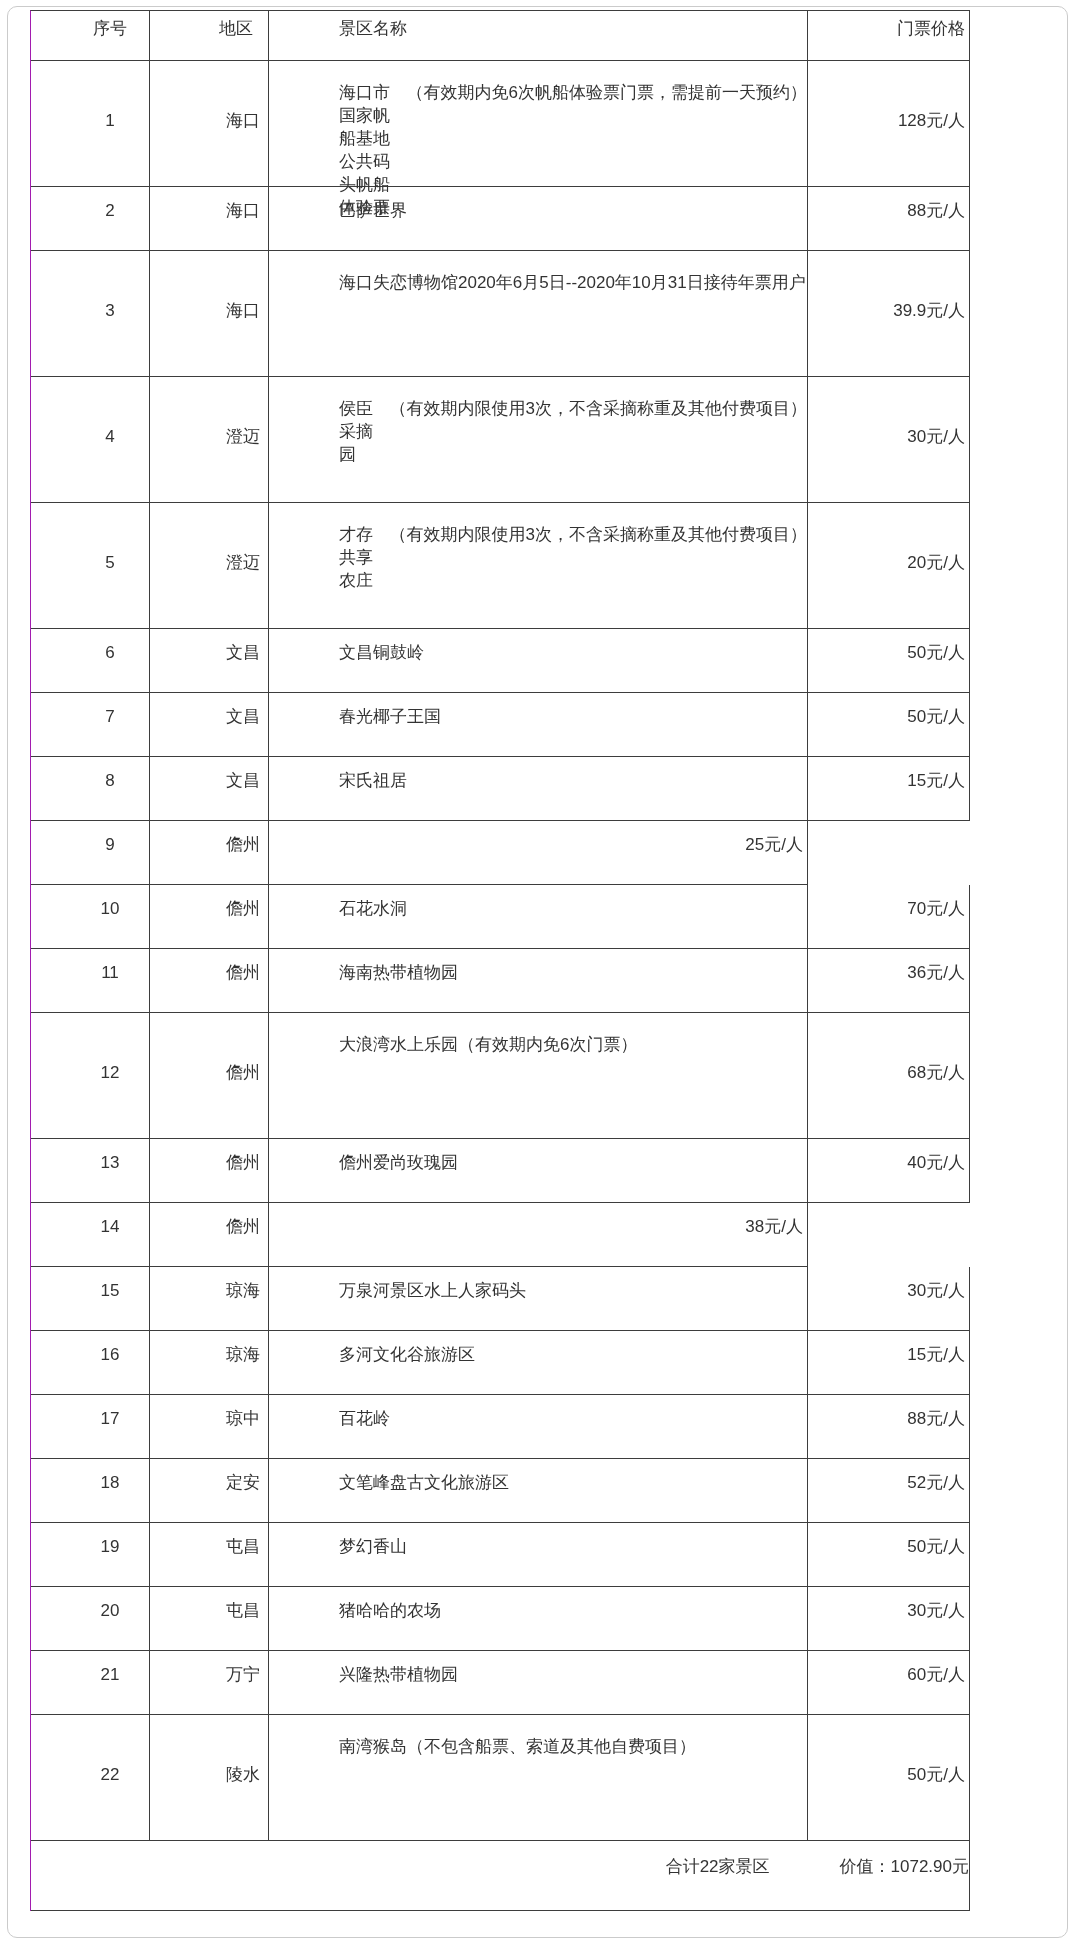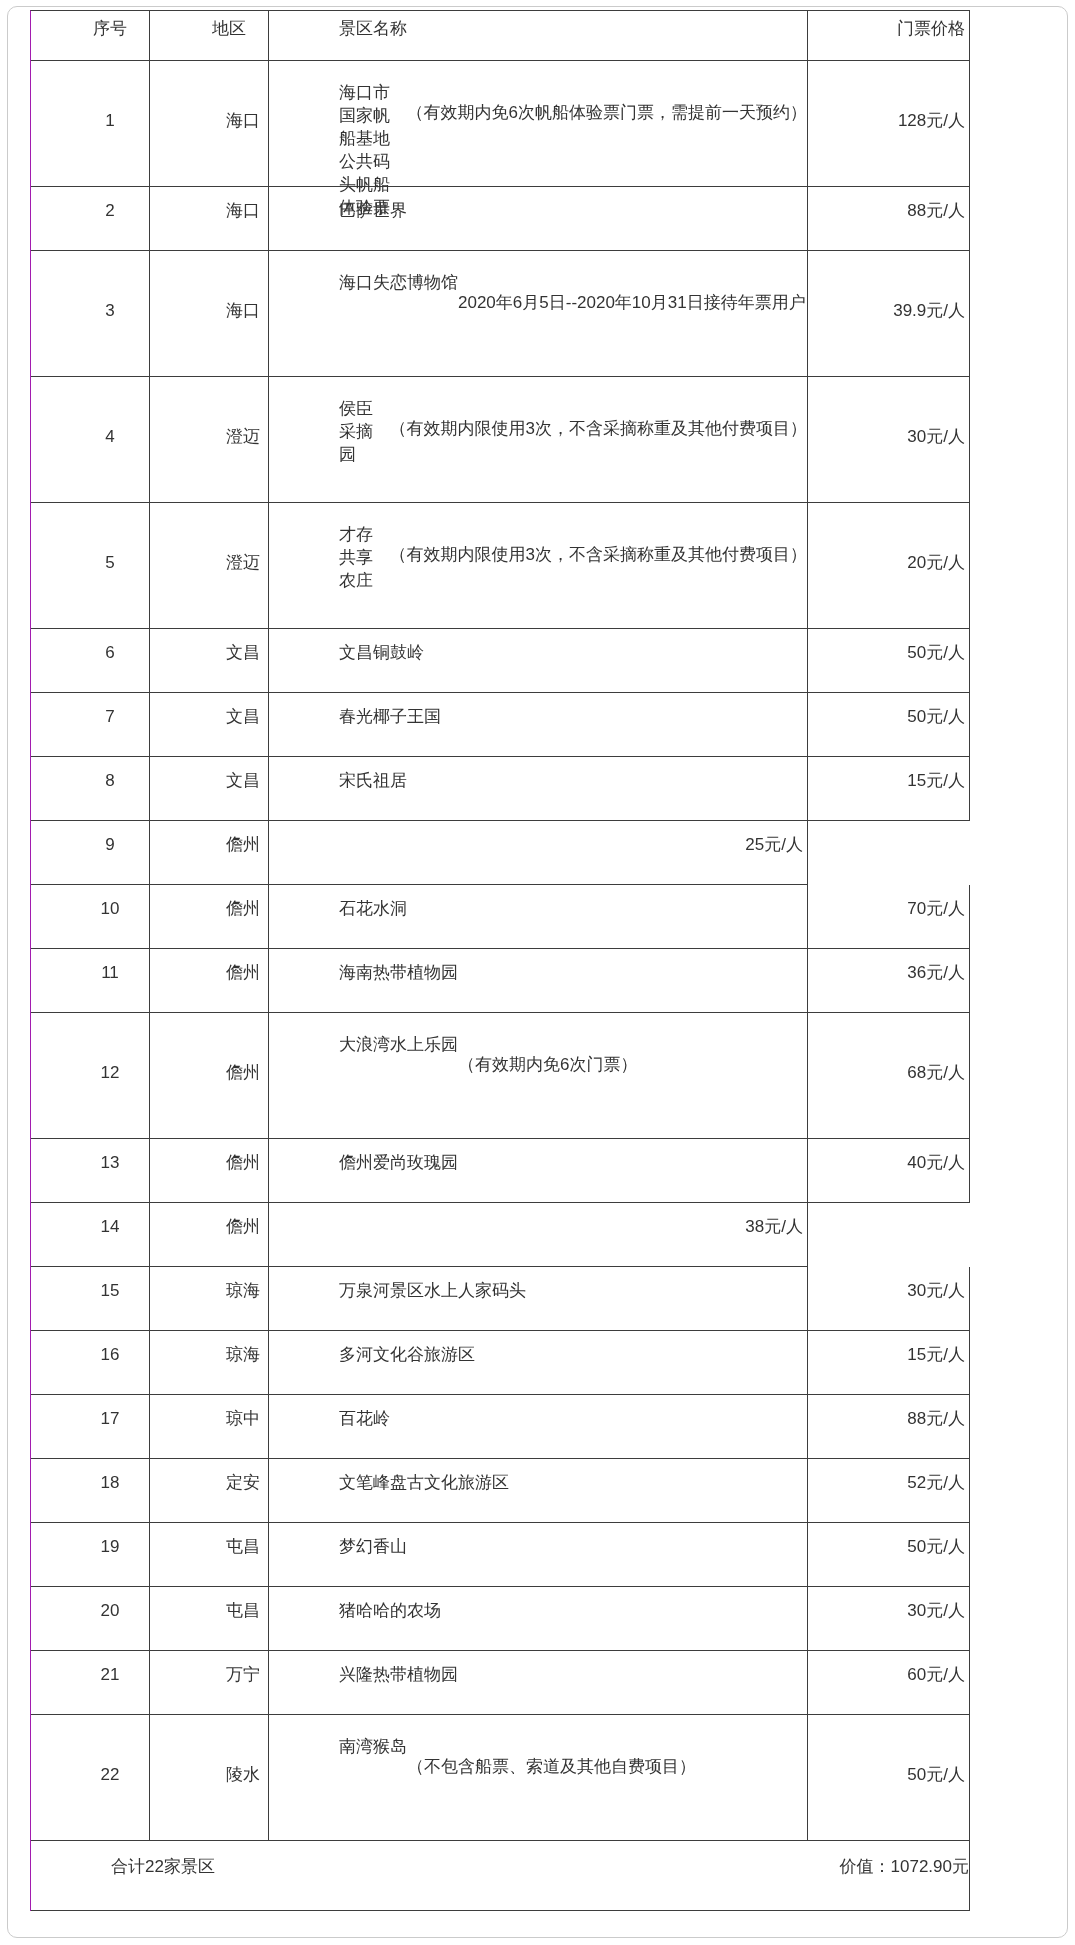--- a/index.html
+++ b/index.html
@@ -22,33 +22,33 @@
     box-sizing:border-box;border-right:1px solid #3d3d3d;border-bottom:1px solid #3d3d3d;
     display:flex;align-items:center;min-width:0;
   }
   
   .c-no{justify-content:center;padding-left:40px;}
   .c-region{justify-content:flex-end;padding-right:8px;}
   .c-name{justify-content:flex-start;padding-left:70px;}
   .c-price{justify-content:flex-end;padding-right:4px;}
   
   .hrow .cell{height:50px;padding-bottom:14px;}
-  .hrow .c-region{padding-right:22px;}
+  .hrow .c-region{padding-right:15px;}
   
   .r-single .cell{height:64px;padding-bottom:16px;}
   .r-double .cell{height:126px;padding-bottom:6px;}
   .r-double .c-name{
     align-items:flex-start;justify-content:flex-start;
     padding-top:20px;padding-bottom:23px;
   }
-  .scenic-note{white-space:nowrap;margin-top:20px;}
+  .scenic-note{white-space:nowrap;}
   
   .frow .cell{
     grid-column:1 / -1;height:70px;align-items:flex-start;
-    padding-top:14px;padding-left:80px;justify-content:space-between;
+    padding-top:14px;padding-left:80px;justify-content:flex-end;
   }
   .frow .footer-value{margin-left:70px;}
 </style>
 </head>
 <body>
 
 <div class="page-frame"></div>
 
 <div class="tbl">
   <div class="row hrow">

